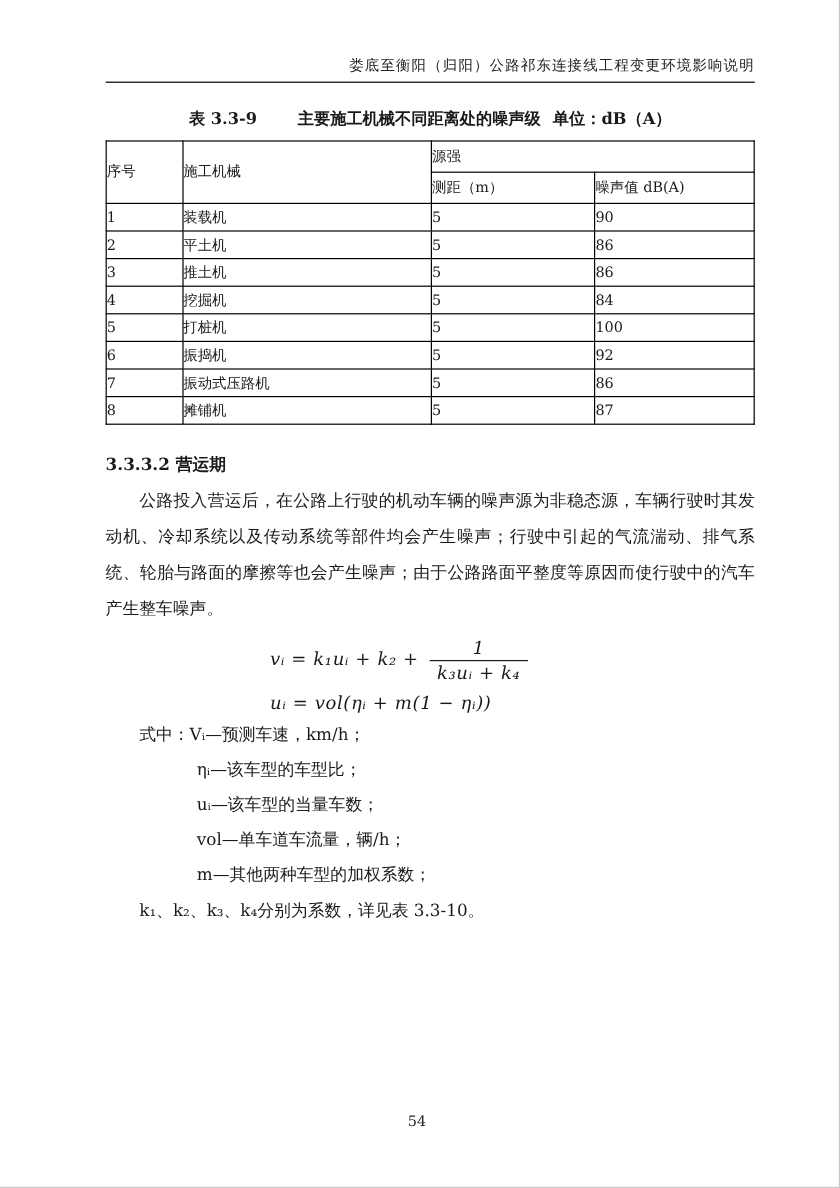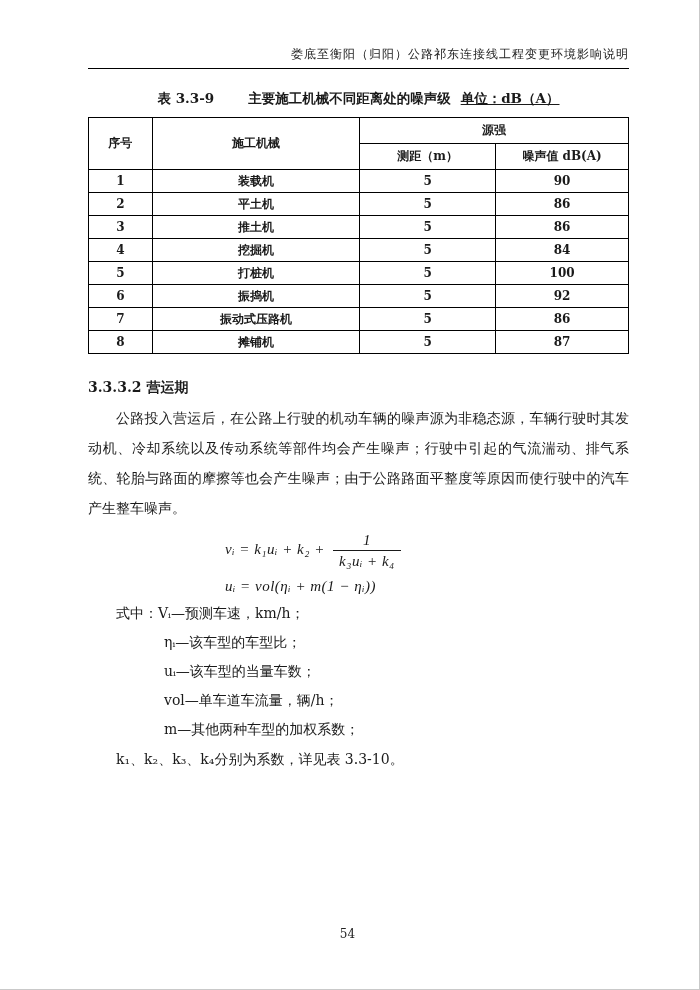--- a/index.html
+++ b/index.html
@@ -13,45 +13,45 @@
   
   .hdr {
     margin-top:46px; padding-bottom:5px; border-bottom:1px solid #000;
     text-align:right; font-size:12px; letter-spacing:1px; color:#222;
   }
   
   .tbl-caption {
     margin-top:21px; text-align:center; font-size:13.5px; font-weight:bold;
   }
   .tbl-caption .cap-label { margin-right:34px; }
-  .tbl-caption .cap-unit { margin-left:10px;text-decoration:underline; }
+  .tbl-caption .cap-unit { margin-left:10px; }
   
   table.noise {
     margin-top:9px; width:100%; border-collapse:collapse; table-layout:fixed;
     font-size:12px;
   }
   table.noise th, table.noise td {
-    border:1px solid #000; text-align:center; vertical-align:middle;
-    font-weight:bold; padding:0;
+    border:1px solid #000; text-align:left; vertical-align:middle;
+    font-weight:normal; padding:0;
   }
   table.noise .hrow th { height:26px; }
   table.noise .drow td { height:23px; }
   col.c-no { width:11.8%; } col.c-machine { width:38.4%; }
   col.c-dist { width:25.2%; } col.c-noise { width:24.6%; }
   
   .sec-heading { margin-top:25px; font-size:14px; font-weight:bold; }
   .para {
     margin-top:7px; font-size:14px; line-height:30px; text-align:justify;
     text-indent:2em;
     font-family:Liberation Mono, monospace;
   }
   .line-indent { font-size:14px; line-height:30px; text-indent:2em; }
   
   .formula-block { margin:7px 0 2px 137px; font-size:15px; }
-  .formula { font-style:italic; line-height:1.2; letter-spacing:0.5px;font-family:Liberation Serif, serif; }
+  .formula { font-style:italic; line-height:1.2; letter-spacing:0.5px; }
   .formula.f1 { margin-bottom:7px; }
   .frac { display:inline-block; vertical-align:middle; text-align:center; margin-left:4px; }
   .frac .num { display:block; border-bottom:1px solid #1a1a1a; padding:0 6px 1px; }
   .frac .den { display:block; padding:1px 6px 0; }
   
   .defs { font-size:14px; }
   .defs .def-first { line-height:29px; text-indent:2em; margin-top:4px; }
   .defs .def-item { line-height:29px; padding-left:76px; }
   .defs .term { font-style:normal; }
   .def-note { font-size:14px; line-height:30px; text-indent:2em; }

